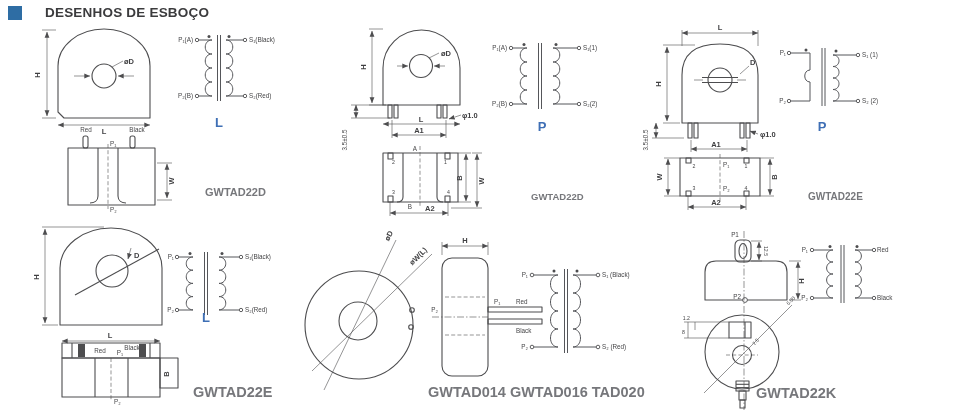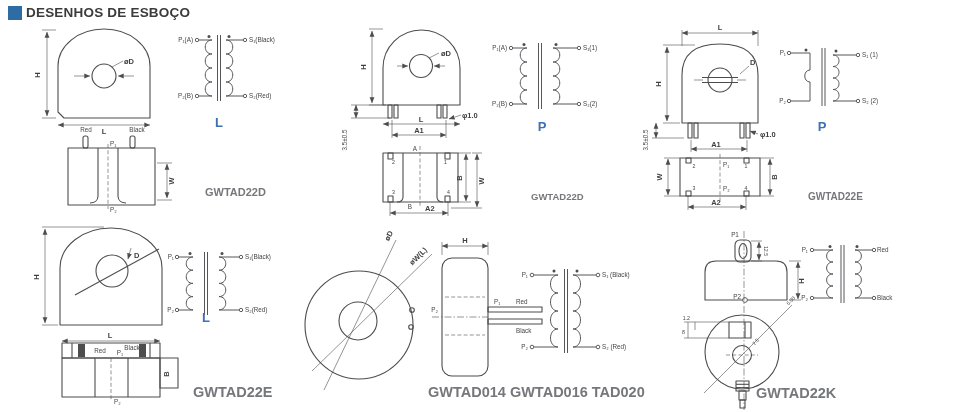--- a/index.html
+++ b/index.html
@@ -1,18 +1,18 @@
 <!DOCTYPE html>
 <html><head>
 <meta charset="utf-8">
 <style>
   html,body{margin:0;padding:0;background:#fff}
   .page{position:relative;width:965px;height:412px;background:#fff;overflow:hidden;
         font-family:"Liberation Sans","DejaVu Sans",sans-serif}
-  .hdr{position:absolute;left:8px;top:5px;display:flex;align-items:center;gap:4px;z-index:2}
+  .hdr{position:absolute;left:8px;top:5px;display:flex;align-items:center;gap:23px;z-index:2}
   .bullet{width:14px;height:14px;background:#2e6da4}
   .title{font:bold 13.5px "Liberation Sans","DejaVu Sans",sans-serif;color:#3b3b3d;margin:0;letter-spacing:.2px}
   svg.canvas{position:absolute;left:0;top:0}
   svg text{font-family:"Liberation Sans","DejaVu Sans",sans-serif;font-size:7px;fill:#454547}
   .t6{font-size:6.3px}.t5{font-size:5.2px}
   .db{font-size:7.5px;font-weight:bold;fill:#3f3f41}
   .tag{font-size:13px;font-weight:bold;fill:#3f6fb5}
   .model{font-size:11px;font-weight:bold;fill:#76777b}
   .m2{font-size:9.5px}.m3{font-size:10px}.mlg{font-size:14.5px}
   .ln{fill:none;stroke:#4d4d4f;stroke-width:1.1;stroke-linejoin:round}

